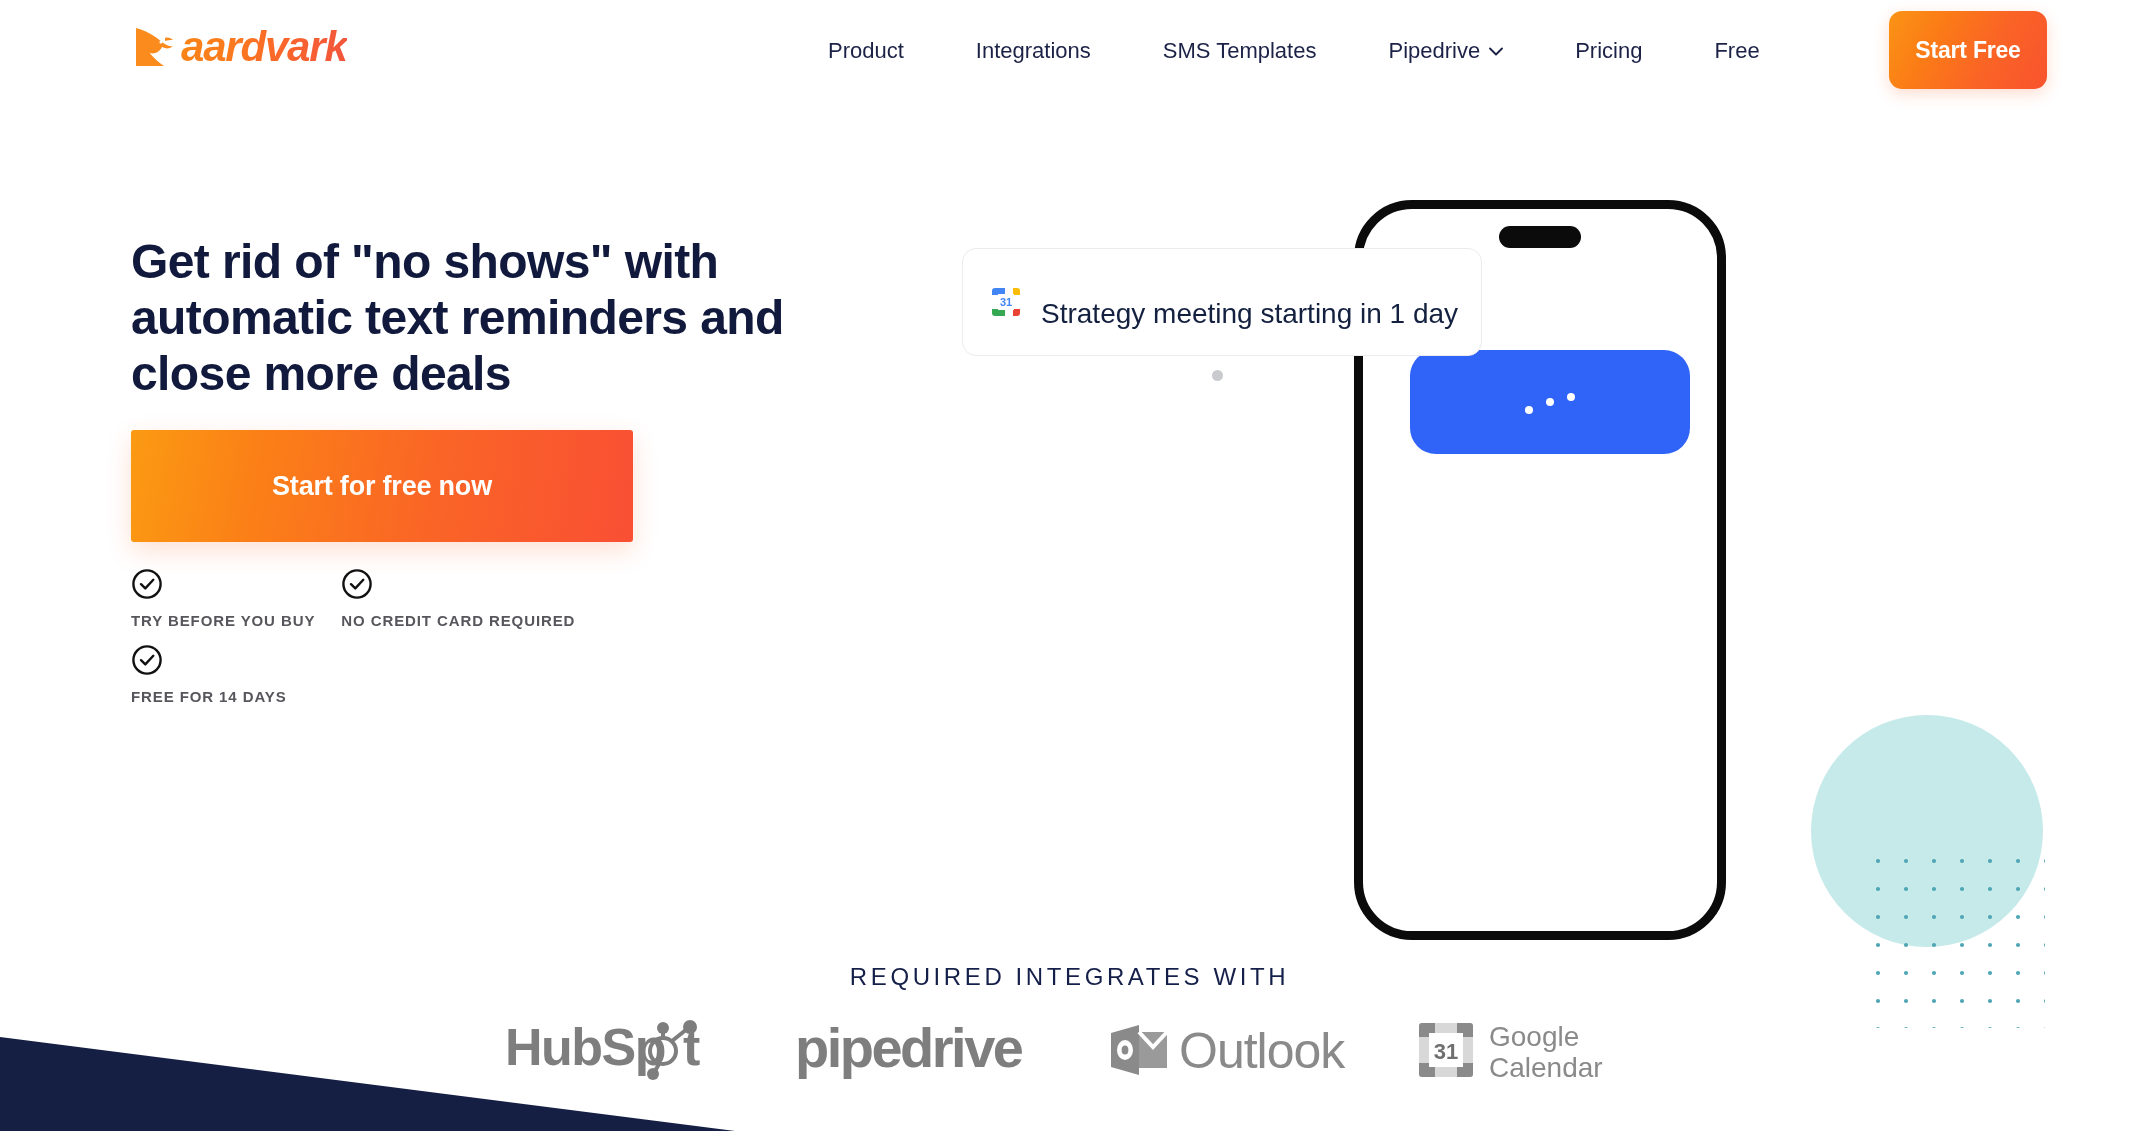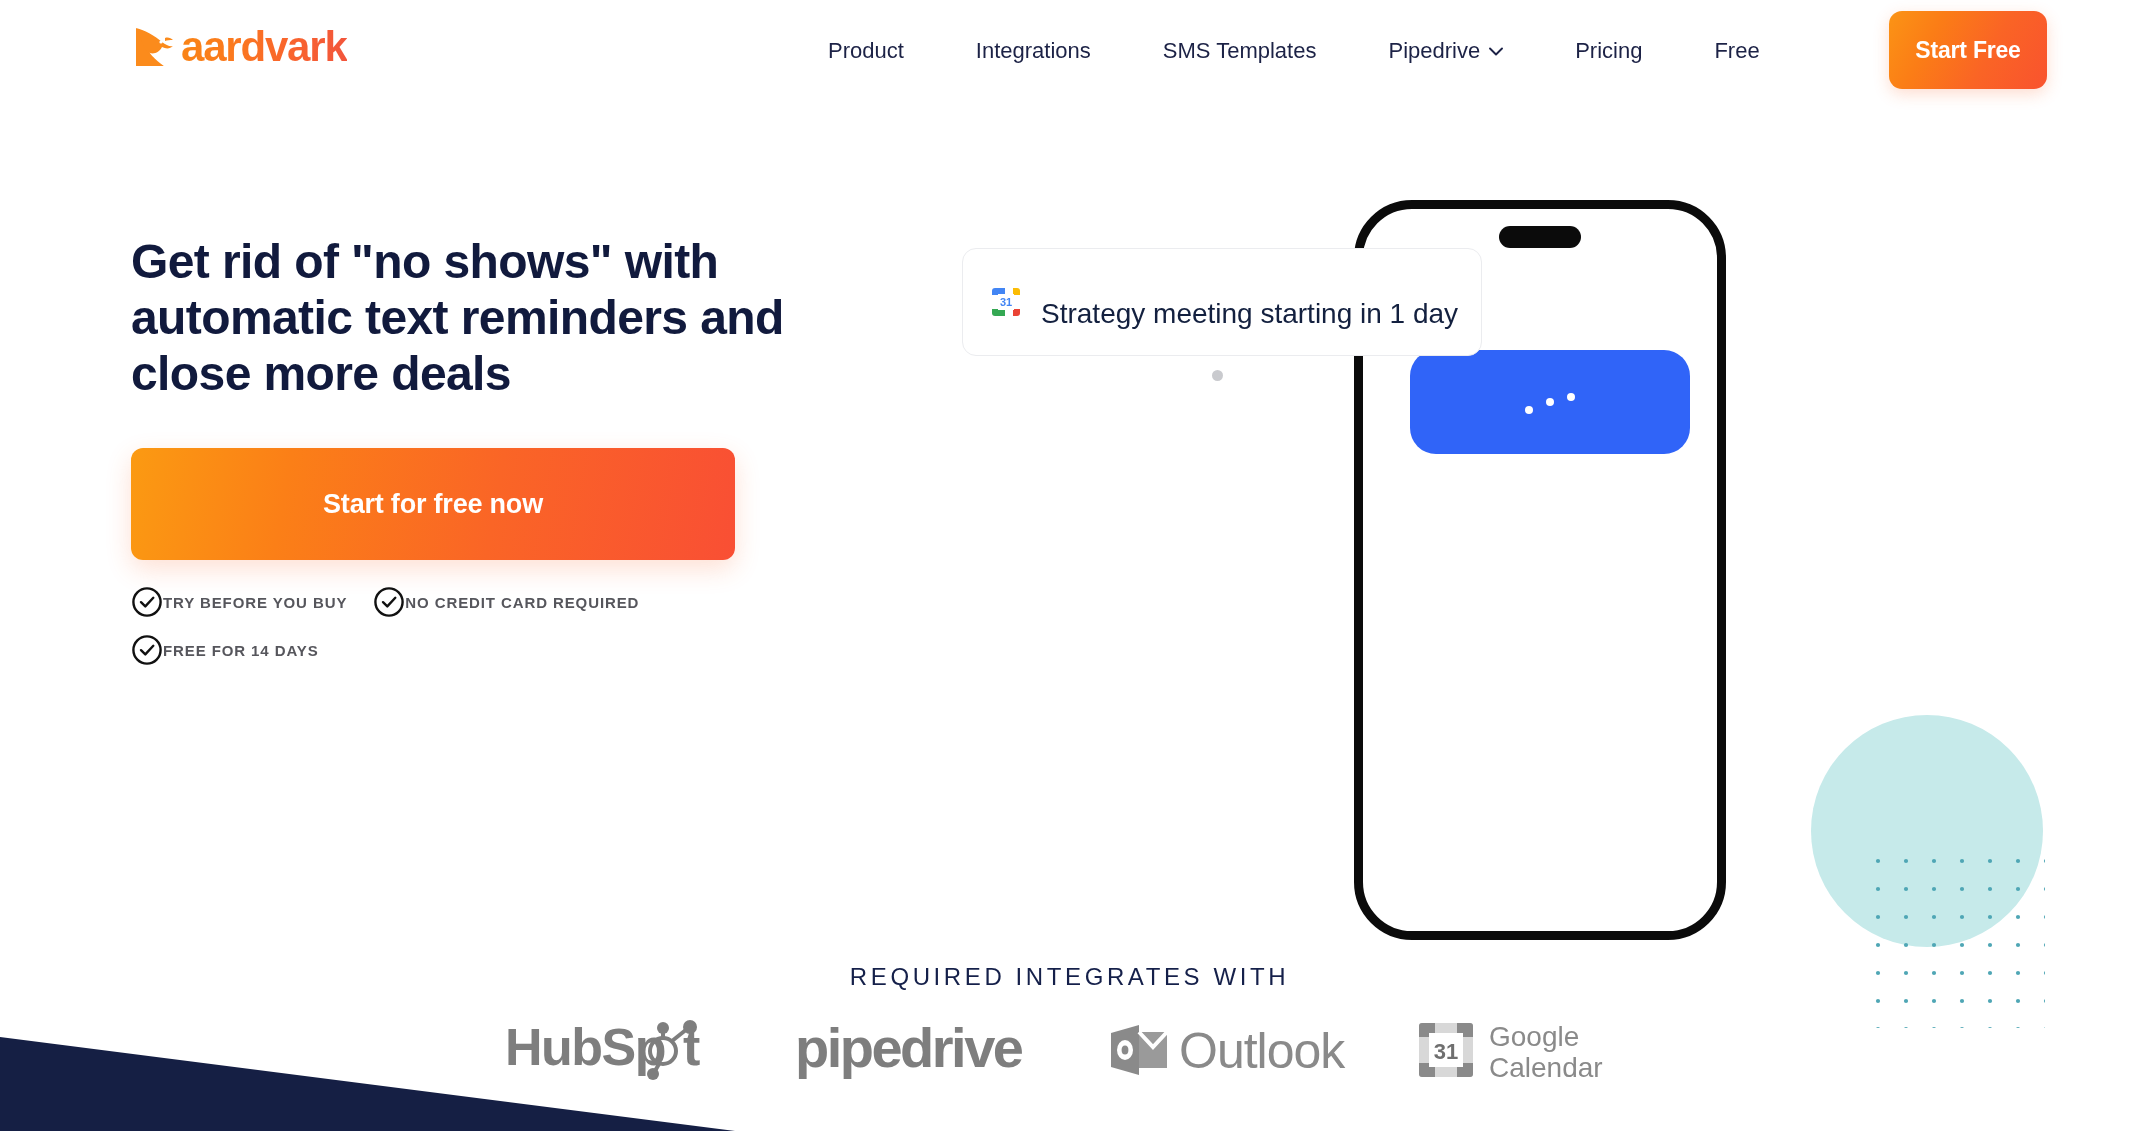--- a/index.html
+++ b/index.html
@@ -11,21 +11,21 @@
     -webkit-font-smoothing:antialiased;
   }
 
   
   .header {
     position:absolute; top:0; left:0; width:2139px; height:102px;
     display:flex; align-items:center; z-index:40;
   }
   .logo {
     position:absolute; left:131px; top:25px;
-    display:flex; align-items:center; gap:4px; cursor:pointer;
+    display:flex; align-items:center; gap:4px; cursor:pointer;font-style:italic;
   }
   .logo-mark { width:46px; height:44px; display:block; }
   .logo-text {
     font-size:42px; font-weight:700; letter-spacing:-1.2px;
     background:linear-gradient(95deg,#f98415 0%,#fb7a1e 30%,#f9642d 65%,#f2553c 100%);
     -webkit-background-clip:text; background-clip:text; color:transparent;
     line-height:1;
   }
 
   .nav { position:absolute; left:800px; top:0; height:102px; display:flex; align-items:center; gap:16px; }
@@ -54,33 +54,33 @@
   .headline {
     margin-top:28px;
     font-size:48px; font-weight:700; line-height:1.17;
     color:#111a3d; letter-spacing:-0.6px; max-width:730px;
   }
   .subcopy {
     margin-top:34px;
     font-size:23px; line-height:1.78; color:#5d5d63; max-width:750px;
   }
   .cta {
-    margin-top:46px; display:block;
-    width:604px; height:112px; border:none; border-radius:12px;
+    margin-top:28px; display:block;
+    width:502px; height:112px; border:none; border-radius:3px;
     background:linear-gradient(100deg,#fb9a12 0%,#fb7f17 26%,#fa6526 60%,#f94f34 100%);
     color:#fff; font-family:"Liberation Sans", sans-serif;
     font-size:27px; font-weight:700; letter-spacing:-0.2px; cursor:pointer;
     box-shadow:0 9px 26px rgba(250,100,40,0.20);
   }
 
   .benefits {
     margin-top:26px; display:flex; flex-wrap:wrap;
     width:640px; row-gap:16px;
   }
-  .benefit { display:flex; align-items:center; margin-right:26px; }
+  .benefit { display:flex; align-items:flex-start; gap:13px; margin-right:26px;flex-direction:column; }
   .check-icon { width:32px; height:32px; display:block; flex:0 0 32px; }
   .benefit-label {
     font-size:15px; font-weight:700; letter-spacing:0.9px;
     color:#56565c; text-transform:uppercase; white-space:nowrap; line-height:1;
   }
 
   
   .hero-right { position:absolute; left:950px; top:190px; width:1190px; height:800px; }
 
   

